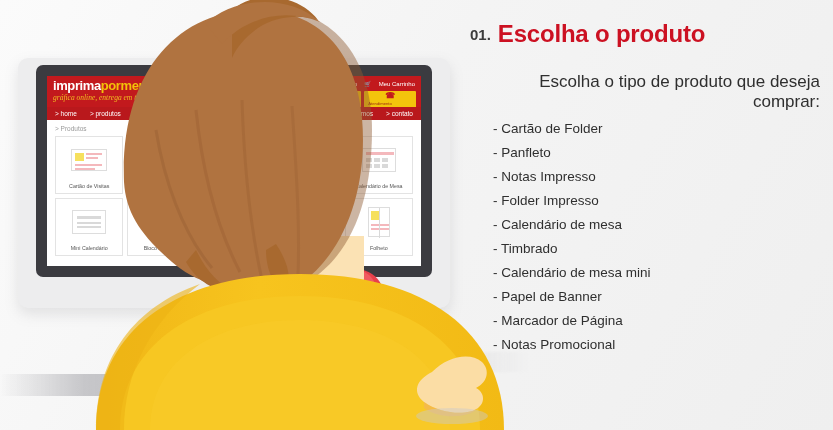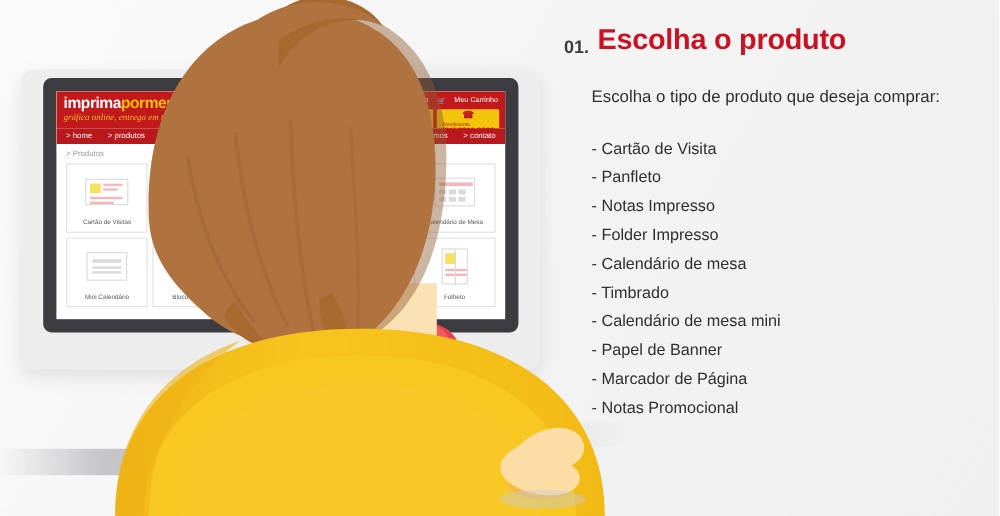--- a/index.html
+++ b/index.html
@@ -223,40 +223,41 @@
 
   
   .content {
     position: absolute;
     left: 470px;
     top: 20px;
     width: 350px;
   }
   .heading-row {
     display: flex;
-    align-items: flex-end;
+    align-items: center;
     gap: 7px;
     margin-bottom: 24px;
   }
   .step-num {
     font-size: 15px;
     font-weight: bold;
     color: #3c3c3c;
   }
   .heading-title {
     font-size: 24px;
     font-weight: bold;
     color: #cc1122;
     letter-spacing: -0.2px;
   }
   .intro {
-    font-size: 14px;
+    font-size: 17px;
     color: #2f2f2f;
     margin-left: 23px;
-    margin-bottom: 24px;
+    margin-bottom: 5px;
+    text-align: right;
   }
   .prod-list {
     list-style: none;
     margin-left: 23px;
   }
   .prod-list li {
     font-size: 13.5px;
     color: #2f2f2f;
     line-height: 24px;
     white-space: nowrap;
@@ -495,21 +496,21 @@
     <ellipse cx="452" cy="416" rx="36" ry="8" fill="#c9c9cd" opacity="0.45"></ellipse>
   </svg>
 
   <div class="content">
     <div class="heading-row">
       <span class="step-num">01.</span>
       <span class="heading-title">Escolha o produto</span>
     </div>
     <p class="intro">Escolha o tipo de produto que deseja comprar:</p>
     <ul class="prod-list">
-      <li>- Cartão de Visita</li>
+      <li>- Cartão de Folder</li>
       <li>- Panfleto</li>
       <li>- Notas Impresso</li>
       <li>- Folder Impresso</li>
       <li>- Calendário de mesa</li>
       <li>- Timbrado</li>
       <li>- Calendário de mesa mini</li>
       <li>- Papel de Banner</li>
       <li>- Marcador de Página</li>
       <li>- Notas Promocional</li>
     </ul>

